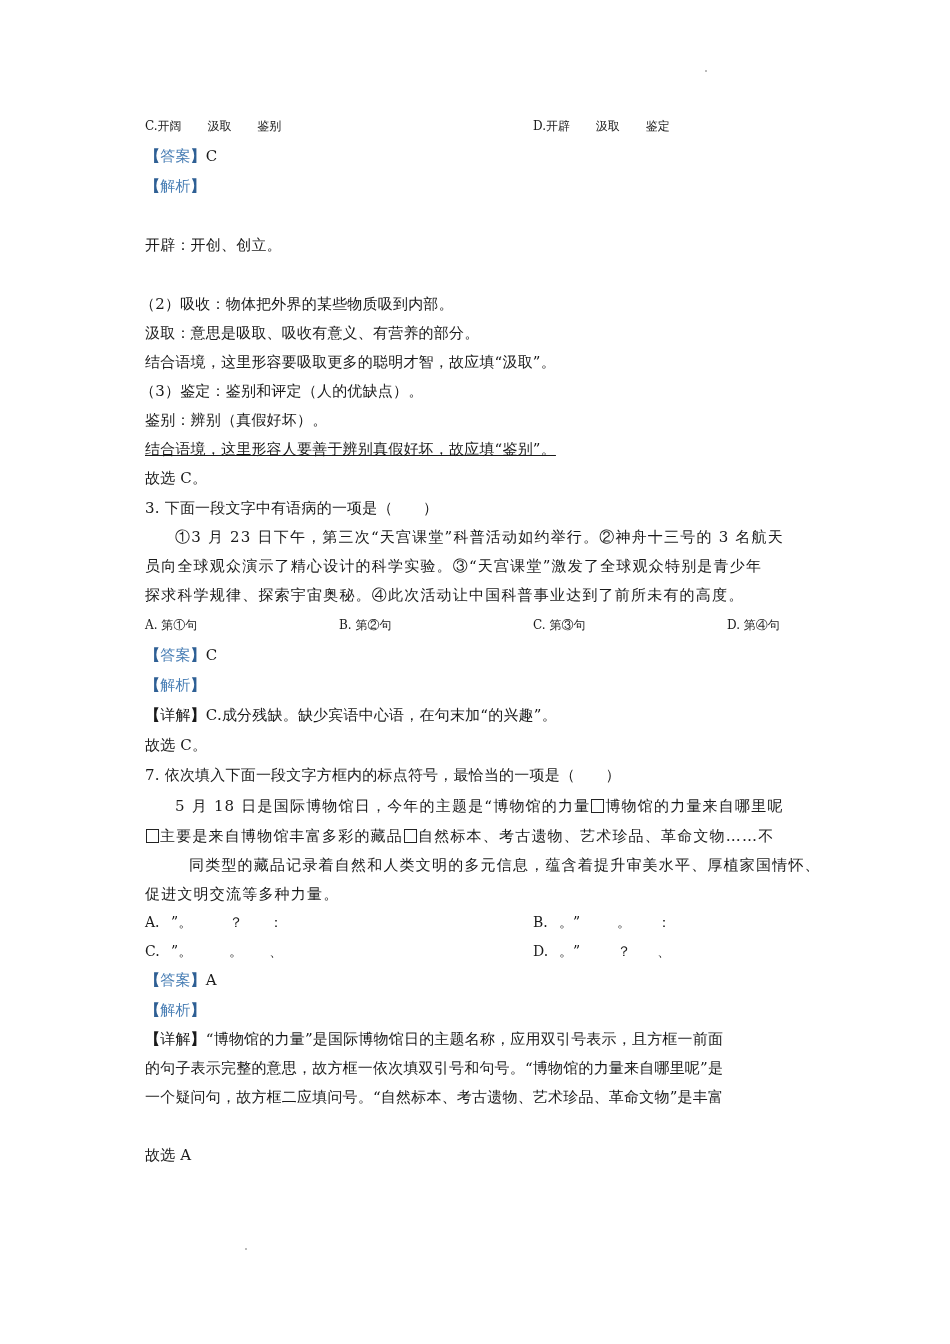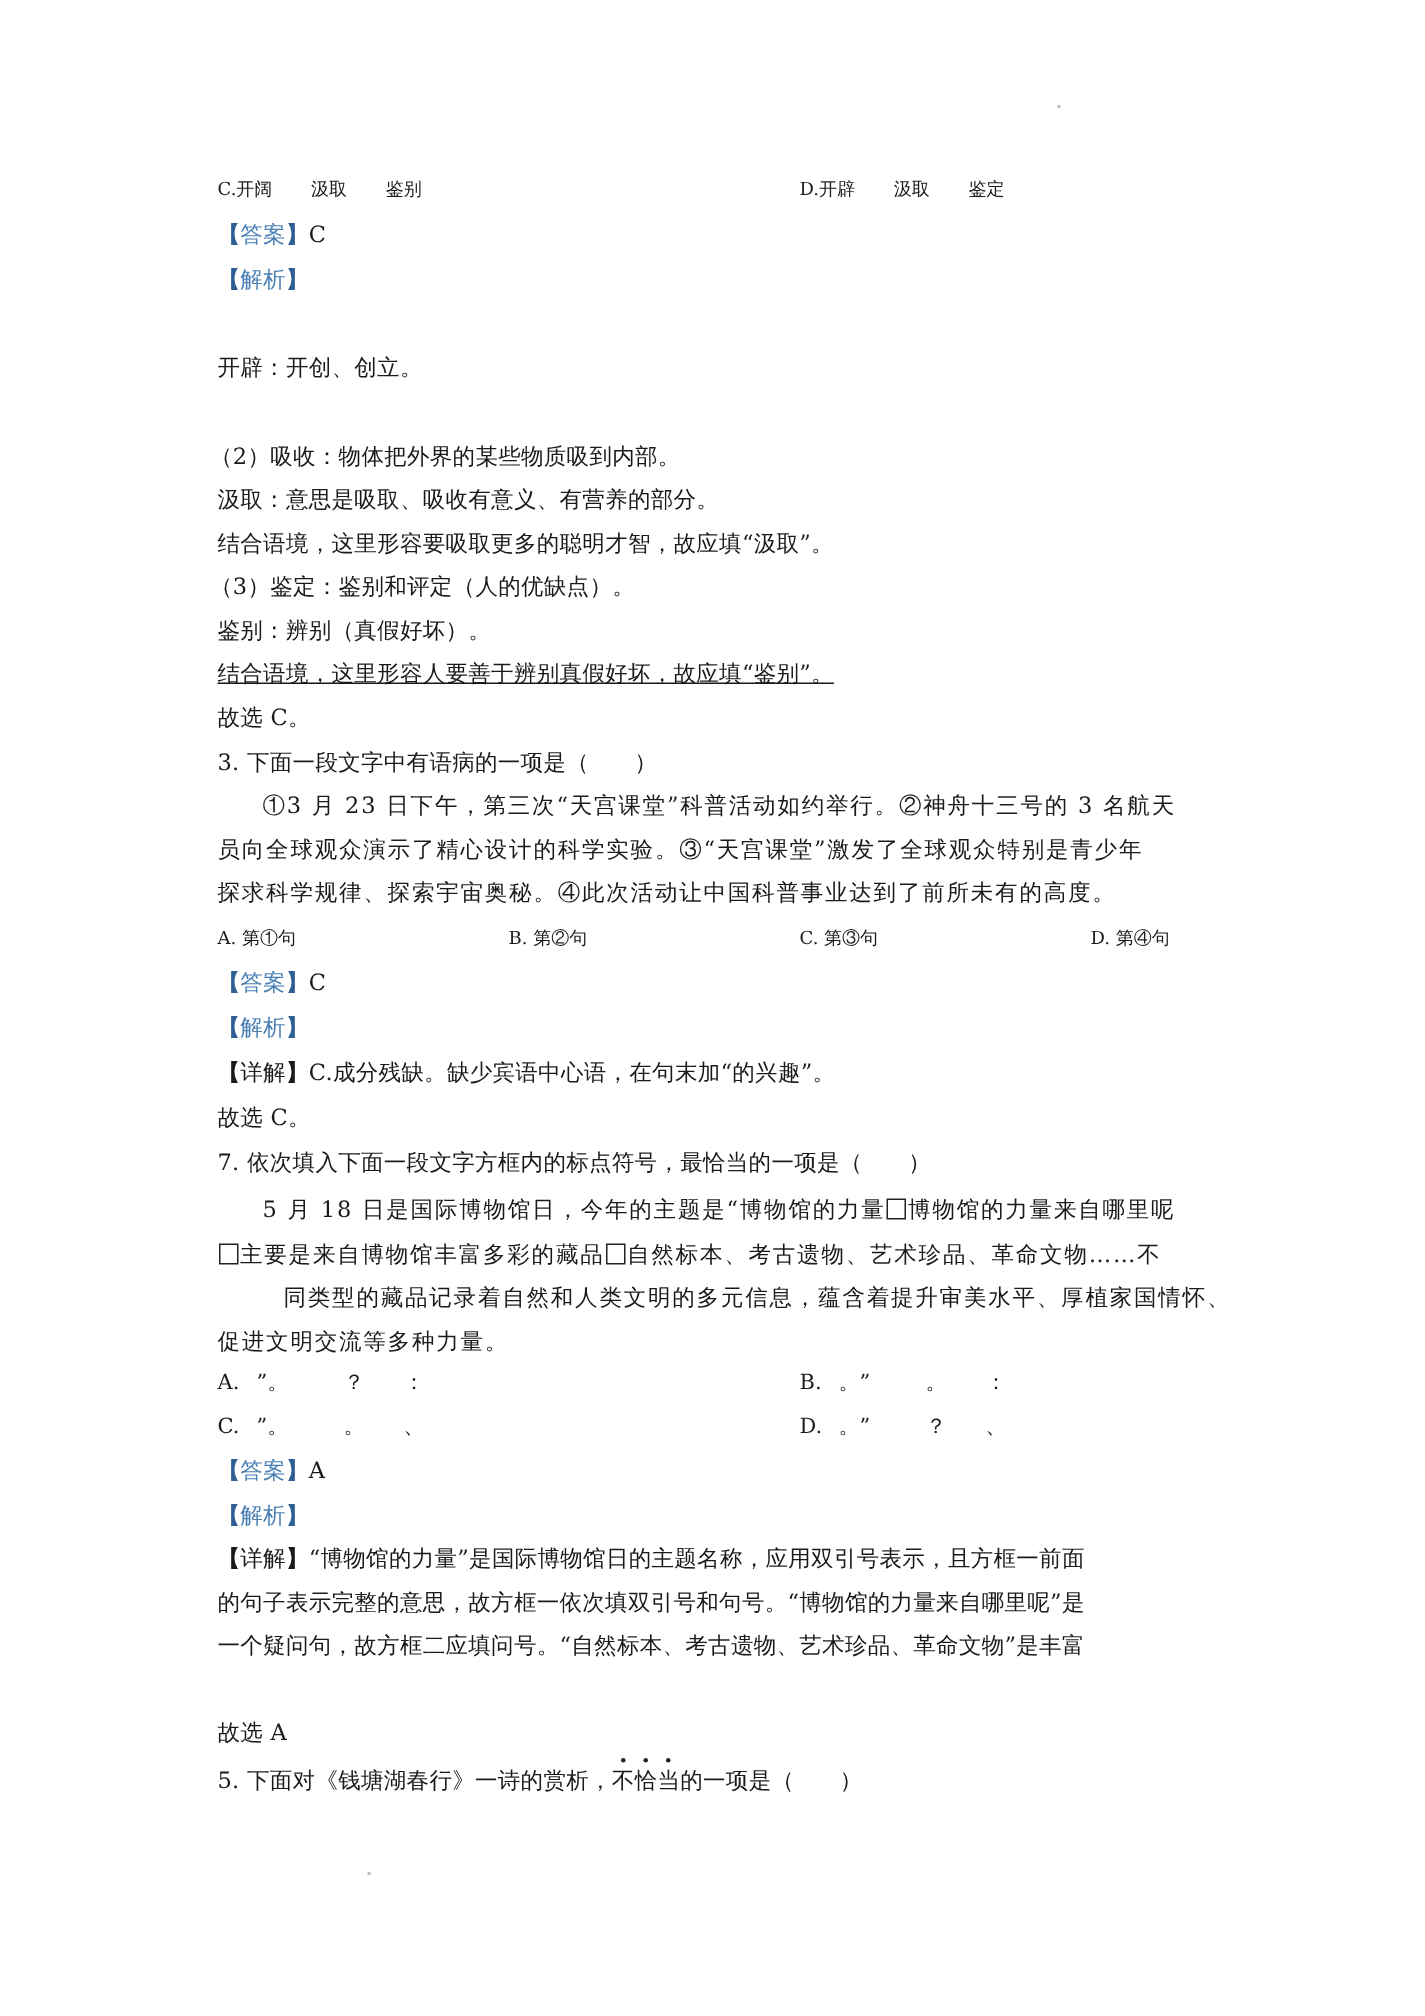--- a/index.html
+++ b/index.html
@@ -115,17 +115,14 @@
   <div class="line label" style="top:1000px;">
     <span class="br">【</span><span>解析</span><span class="br">】</span>
   </div>
   <div class="line xj" style="top:1029px;">
     <span class="br">【</span><span>详解</span><span class="br">】</span><span>“博物馆的力量”是国际博物馆日的主题名称，应用双引号表示，且方框一前面</span>
   </div>
   <div class="line" style="top:1058px;">的句子表示完整的意思，故方框一依次填双引号和句号。“博物馆的力量来自哪里呢”是</div>
   <div class="line" style="top:1087px;">一个疑问句，故方框二应填问号。“自然标本、考古遗物、艺术珍品、革命文物”是丰富</div>
   <div class="line" style="top:1145px;">故选 A</div>
 
-  <div class="line" style="top:1177px;">
-    <span>5. 下面对《钱塘湖春行》一诗的赏析，</span><span class="dot">不</span><span class="dot">恰</span><span class="dot">当</span><span>的一项是（　　）</span>
-  </div>
 
 </div>
 
 </body></html>

